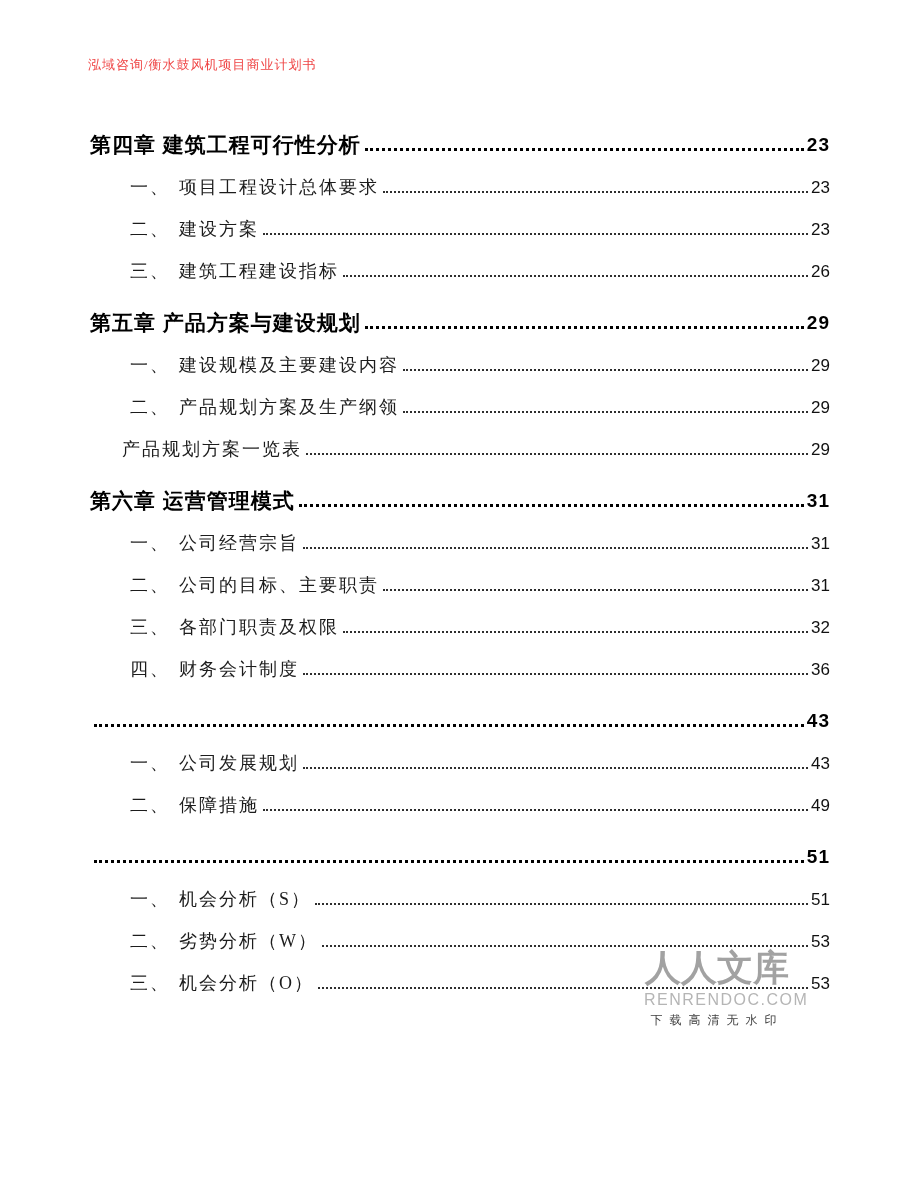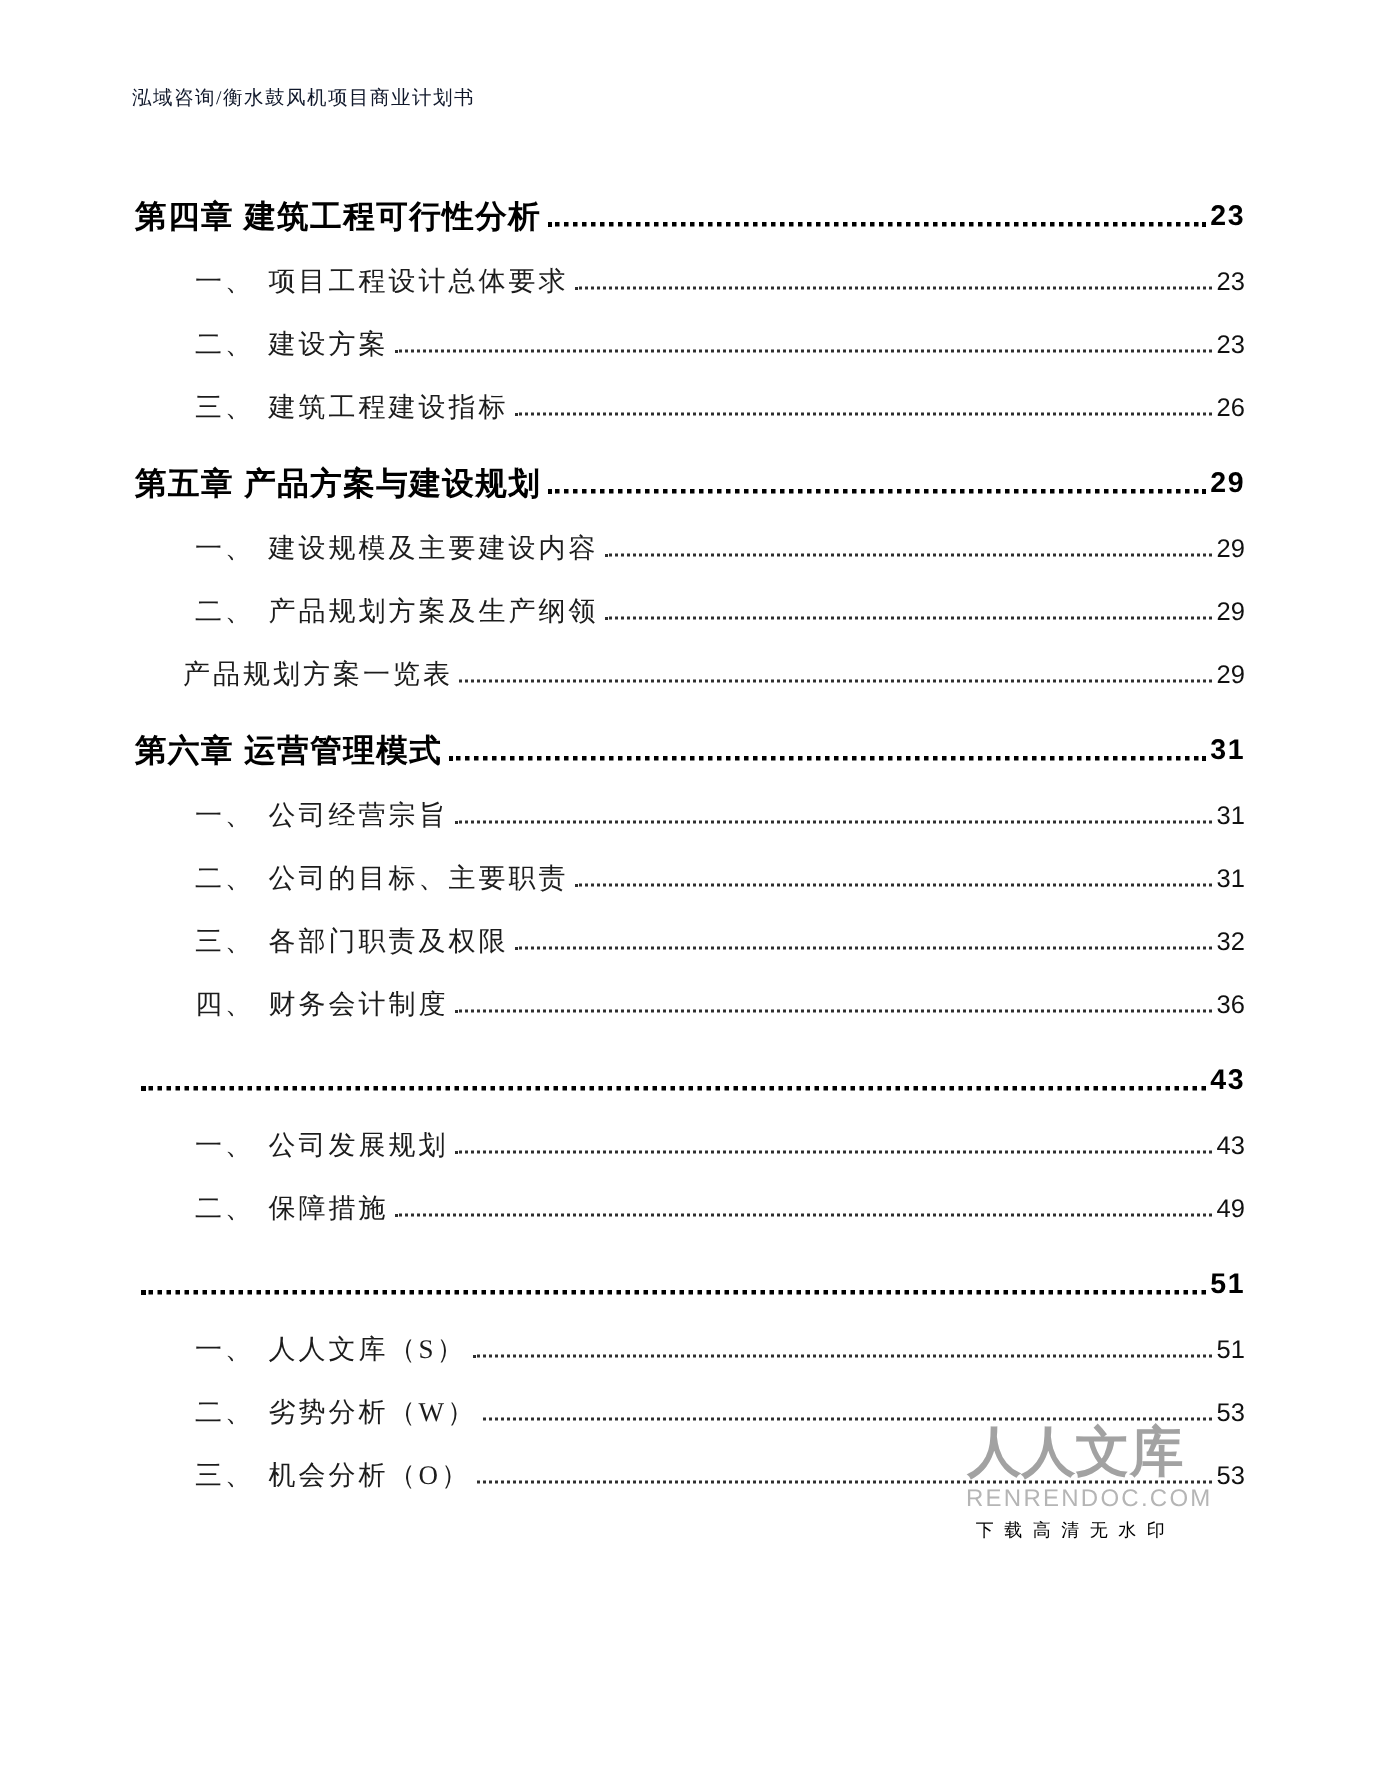--- a/index.html
+++ b/index.html
@@ -5,21 +5,21 @@
   html,body{margin:0;padding:0;}
   body{
     width:920px;height:1191px;
     background:#ffffff;
     position:relative;
     overflow:hidden;
     font-family:"Liberation Serif", serif;
   }
   .doc-header{
     position:absolute;left:88px;top:56px;
-    font-size:13px;letter-spacing:1px;color:#0f172a;
+    font-size:13px;letter-spacing:1px;color:#ef4444;
     font-family:"Liberation Serif", serif;
     z-index:2;
   }
   .toc{
     position:absolute;left:90px;top:104px;width:740px;
     z-index:1;
   }
   .row{display:flex;align-items:flex-end;}
   .row .leader{
     flex:1;margin:0 3px 5px 4px;
@@ -56,21 +56,21 @@
     font-weight:bold;font-size:36px;line-height:1.05;
     color:#a2a2a2;white-space:nowrap;
   }
   .wm-domain{
     font-family:"Liberation Sans", sans-serif;
     font-size:16px;letter-spacing:1.5px;color:#b5b5b5;
     margin-top:3px;white-space:nowrap;
   }
   .wm-tagline{
     font-family:Liberation Sans, sans-serif;
-    font-size:12px;letter-spacing:7px;color:#000000;
+    font-size:12px;letter-spacing:7px;color:#404040;
     margin-top:3px;white-space:nowrap;
   }
 </style>
 </head>
 <body>
 
 <div class="doc-header">泓域咨询/衡水鼓风机项目商业计划书</div>
 
 <div class="toc">
     <div class="row chapter">
@@ -162,21 +162,21 @@
       <span class="label">保障措施</span>
       <span class="leader"></span>
       <span class="pg">49</span>
     </div>
     <div class="row chapter">
       <span class="leader"></span>
       <span class="pg">51</span>
     </div>
     <div class="row entry numbered">
       <span class="num">一、</span>
-      <span class="label">人人文库（S）</span>
+      <span class="label">机会分析（S）</span>
       <span class="leader"></span>
       <span class="pg">51</span>
     </div>
     <div class="row entry numbered">
       <span class="num">二、</span>
       <span class="label">劣势分析（W）</span>
       <span class="leader"></span>
       <span class="pg">53</span>
     </div>
     <div class="row entry numbered">

